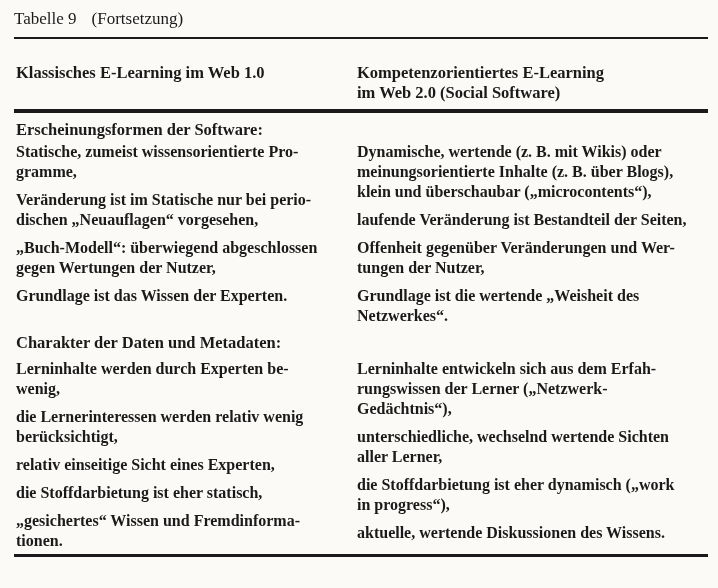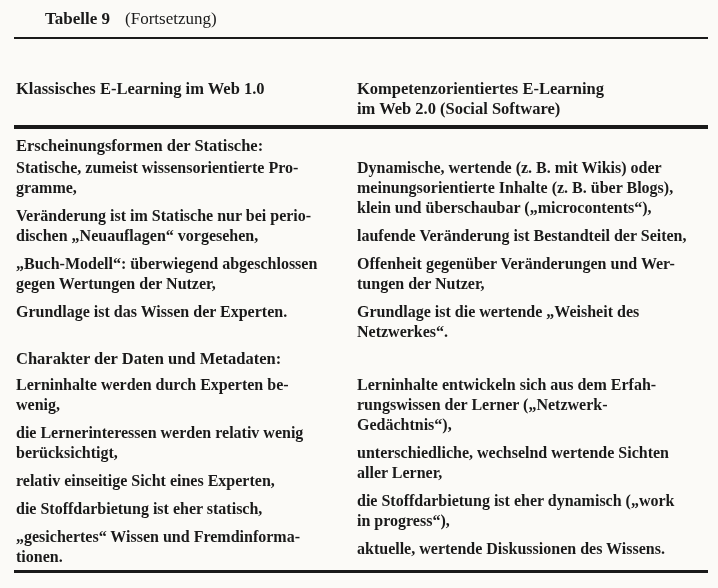--- a/index.html
+++ b/index.html
@@ -18,34 +18,33 @@
     box-sizing:border-box;
     padding:8px 10px 0 14px;
     background:var(--paper);
     color:var(--ink);
   }
   .doc-title{
     font-size:17px;
     line-height:22px;
     white-space:pre;
   }
-  .doc-title .t-bold{font-weight:bold;margin-right:15px;margin-left:31px;}
+  .doc-title .t-bold{font-weight:normal;margin-right:15px;}
   .rule{background:var(--rule);}
   .rule-thin{height:2px;margin-top:7px;}
   .rule-heavy{height:4px;}
   .rule-bottom{height:3px;margin-top:3px;}
   .header-row{
     display:grid;
     grid-template-columns:341px 1fr;
-    padding:8px 0 6px 2px;
+    padding:24px 0 6px 2px;
     font-weight:bold;
     font-size:16.5px;
     line-height:20px;
     white-space:pre-line;
-    margin-top:32px;
   }
   .section-heading{
     font-weight:bold;
     font-size:16.5px;
     line-height:20px;
     margin:7px 0 2px 2px;
   }
   .section-heading.s2{margin-bottom:6px;}
   .body-grid{
     display:grid;
@@ -71,21 +70,21 @@
   <div class="rule rule-thin"></div>
 
   <div class="header-row">
     <div class="col-h">Klassisches E-Learning im Web 1.0</div>
     <div class="col-h">Kompetenzorientiertes E-Learning
 im Web 2.0 (Social Software)</div>
   </div>
 
   <div class="rule rule-heavy"></div>
 
-  <div class="section-heading">Erscheinungsformen der Statische:</div>
+  <div class="section-heading">Erscheinungsformen der Software:</div>
 
   <div class="body-grid">
     <div class="cell">
       <p>Statische, zumeist wissensorientierte Pro-
 gramme,</p>
       <p>Veränderung ist im Statische nur bei perio-
 dischen „Neuauflagen“ vorgesehen,</p>
       <p>„Buch-Modell“: überwiegend abgeschlossen
 gegen Wertungen der Nutzer,</p>
       <p>Grundlage ist das Wissen der Experten.</p>

